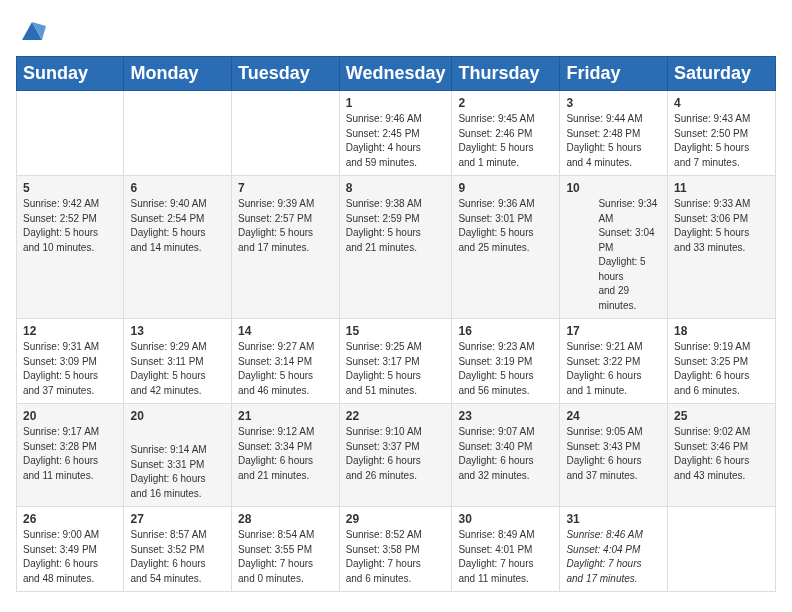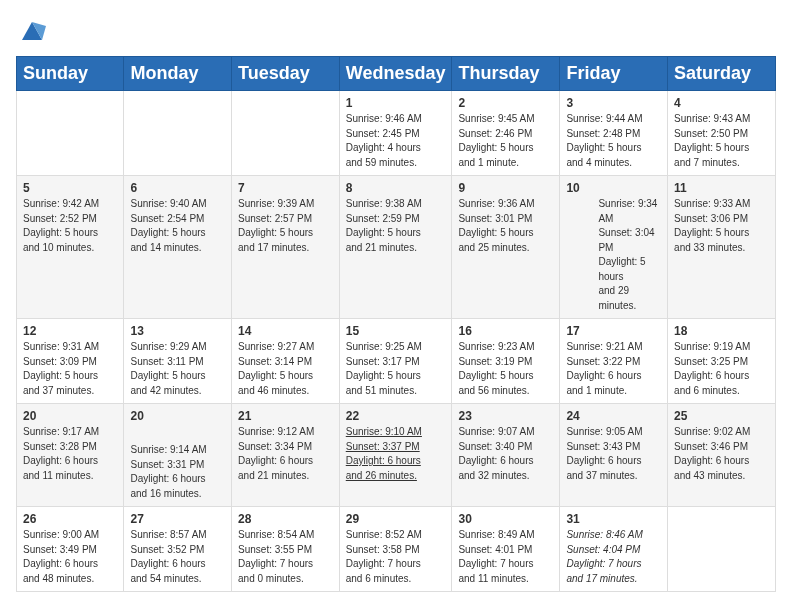--- a/index.html
+++ b/index.html
@@ -281,21 +281,21 @@
         </td>
         <td>
           <span class="day-number">21</span>
           <div class="day-info" style="white-space: pre-line;">Sunrise: 9:12 AM
 Sunset: 3:34 PM
 Daylight: 6 hours
 and 21 minutes.</div>
         </td>
         <td>
           <span class="day-number">22</span>
-          <div class="day-info" style="white-space: pre-line; text-decoration: underline;">Sunrise: 9:10 AM
+          <div class="day-info" style="white-space: pre-line;">Sunrise: 9:10 AM
 Sunset: 3:37 PM
 Daylight: 6 hours
 and 26 minutes.</div>
         </td>
         <td>
           <span class="day-number">23</span>
           <div class="day-info" style="white-space: pre-line;">Sunrise: 9:07 AM
 Sunset: 3:40 PM
 Daylight: 6 hours
 and 32 minutes.</div>

